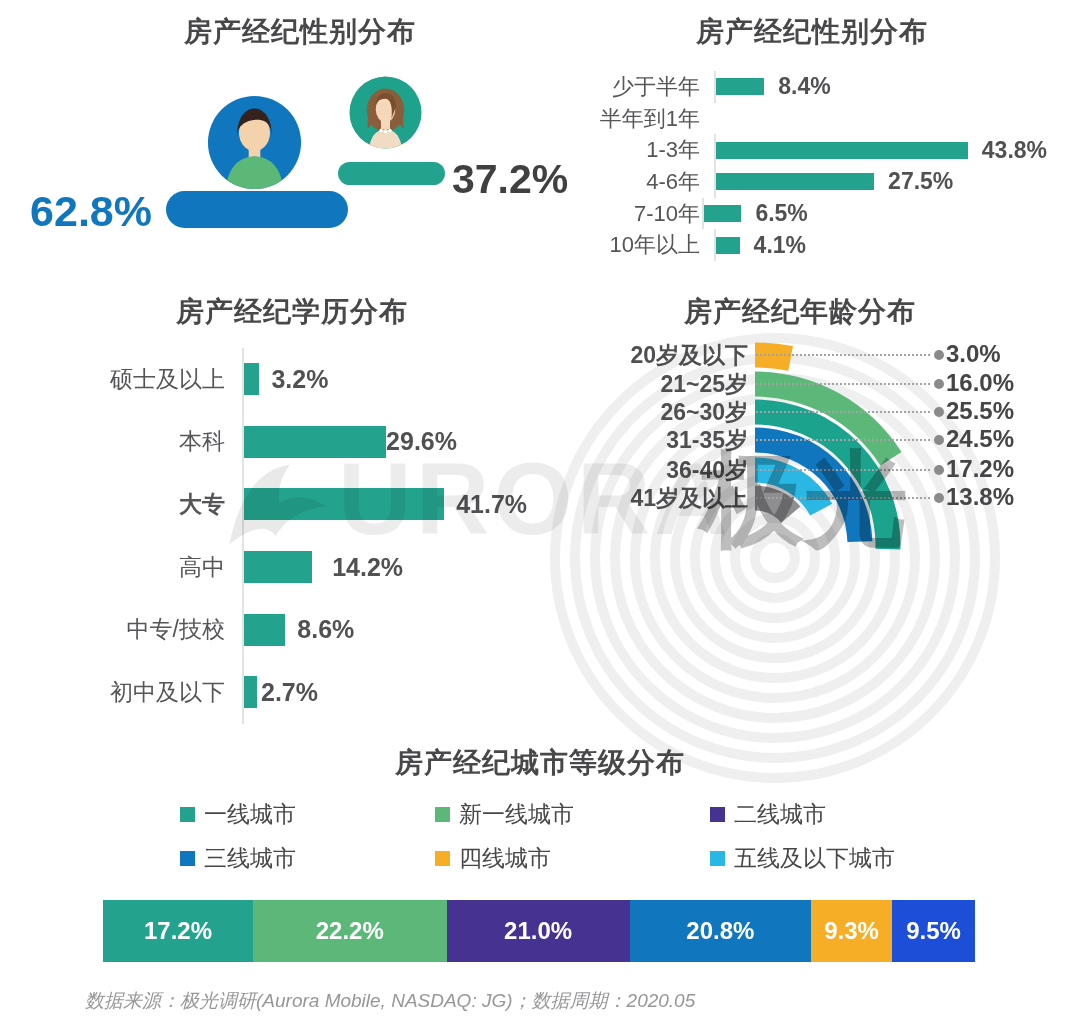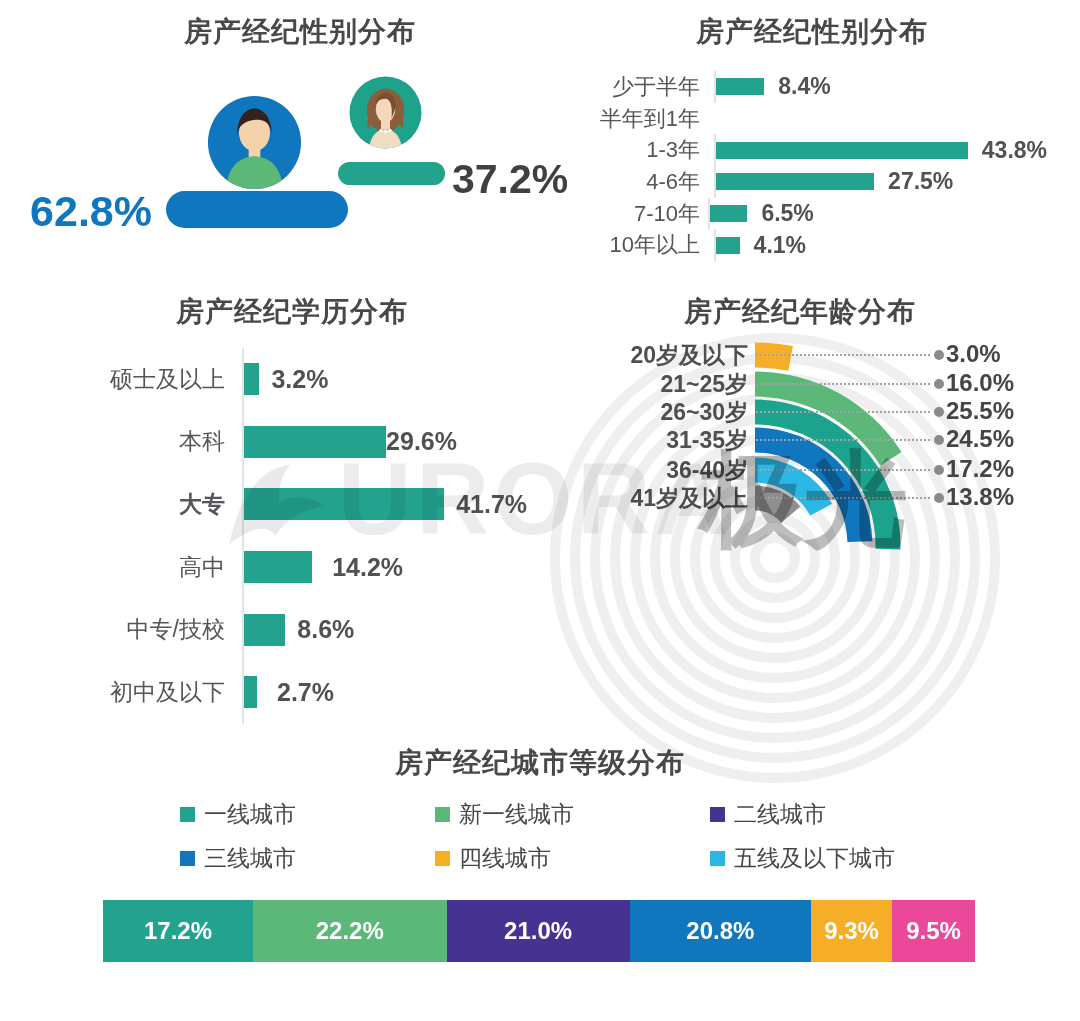--- a/index.html
+++ b/index.html
@@ -110,21 +110,21 @@
         </div>
       </div>
       <div class="hrow" style="height: 31.7px;">
         <div class="hlabel" style="width: 152px; padding-right: 14px; font-size: 22px;">4-6年</div>
         <div class="hbars">
           <div class="hbar" style="width: 158.1px; height: 17px; background: rgb(35, 163, 142);"></div>
           <span class="hval" style="margin-left: 14px; font-size: 23px;">27.5%</span>
         </div>
       </div>
       <div class="hrow" style="height: 31.7px;">
-        <div class="hlabel" style="width: 152px; padding-right: 8px; font-size: 22px;">7-10年</div>
+        <div class="hlabel" style="width: 152px; padding-right: 2px; font-size: 22px;">7-10年</div>
         <div class="hbars">
           <div class="hbar" style="width: 37.4px; height: 17px; background: rgb(35, 163, 142);"></div>
           <span class="hval" style="margin-left: 14px; font-size: 23px;">6.5%</span>
         </div>
       </div>
       <div class="hrow" style="height: 31.7px;">
         <div class="hlabel" style="width: 152px; padding-right: 14px; font-size: 22px;">10年以上</div>
         <div class="hbars">
           <div class="hbar" style="width: 23.6px; height: 17px; background: rgb(35, 163, 142);"></div>
           <span class="hval" style="margin-left: 14px; font-size: 23px;">4.1%</span>
@@ -166,21 +166,21 @@
         <div class="hlabel" style="width: 183px; padding-right: 17px; font-size: 23px;">中专/技校</div>
         <div class="hbars">
           <div class="hbar" style="width: 41.3px; height: 32px; background: rgb(35, 163, 142);"></div>
           <span class="hval" style="margin-left: 12px; font-size: 25px;">8.6%</span>
         </div>
       </div>
       <div class="hrow" style="height: 62.6px;">
         <div class="hlabel" style="width: 183px; padding-right: 17px; font-size: 23px;">初中及以下</div>
         <div class="hbars">
           <div class="hbar" style="width: 13px; height: 32px; background: rgb(35, 163, 142);"></div>
-          <span class="hval" style="margin-left: 20px; font-size: 25px;">2.7%</span>
+          <span class="hval" style="margin-left: 4px; font-size: 25px;">2.7%</span>
         </div>
       </div>
     </div>
 
   <div class="chart-title" style="left:630px;top:293px;width:340px;">房产经纪年龄分布</div>
   <svg class="age-svg" id="age-svg" width="540" height="470" viewBox="0 0 540 470">
       <circle cx="235" cy="238" r="20" fill="none" stroke="#efefef" stroke-width="10"></circle>
       <circle cx="235" cy="238" r="40" fill="none" stroke="#efefef" stroke-width="10"></circle>
       <circle cx="235" cy="238" r="60" fill="none" stroke="#efefef" stroke-width="10"></circle>
       <circle cx="235" cy="238" r="80" fill="none" stroke="#efefef" stroke-width="10"></circle>
@@ -251,23 +251,24 @@
         <span class="legend-swatch" style="background: rgb(43, 183, 228);"></span>
         <span>五线及以下城市</span>
       </div>
     </div>
   <div class="stacked-bar" id="city-bar">
       <div class="stacked-seg" style="width: 17.2%; background: rgb(35, 163, 142);">17.2%</div>
       <div class="stacked-seg" style="width: 22.2%; background: rgb(92, 184, 120);">22.2%</div>
       <div class="stacked-seg" style="width: 21%; background: rgb(69, 50, 145);">21.0%</div>
       <div class="stacked-seg" style="width: 20.8%; background: rgb(16, 118, 189);">20.8%</div>
       <div class="stacked-seg" style="width: 9.3%; background: rgb(246, 174, 38);">9.3%</div>
-      <div class="stacked-seg" style="width: 9.5%; background: #ec4899;">9.5%</div>
-    </div>
-
+      <div class="stacked-seg" style="width: 9.5%; background: #1d4ed8;">9.5%</div>
+    </div>
+
+  <div class="footer">数据来源：极光调研(Aurora Mobile, NASDAQ: JG)；数据周期：2020.05</div>
 
   <div class="watermark">
     <svg style="position:absolute;left:225px;top:462px;" width="105" height="85" viewBox="0 0 100 80">
       <path d="M4,78 C14,30 34,6 62,2 C52,16 50,28 52,38 C66,30 82,32 96,42 C74,44 58,54 48,70 C40,58 24,62 4,78 Z" fill="rgba(0,0,0,0.085)"></path>
     </svg>
     <div class="wm-latin">URORA</div>
     <div class="wm-cjk">极光</div>
   </div>
 
 </div>

